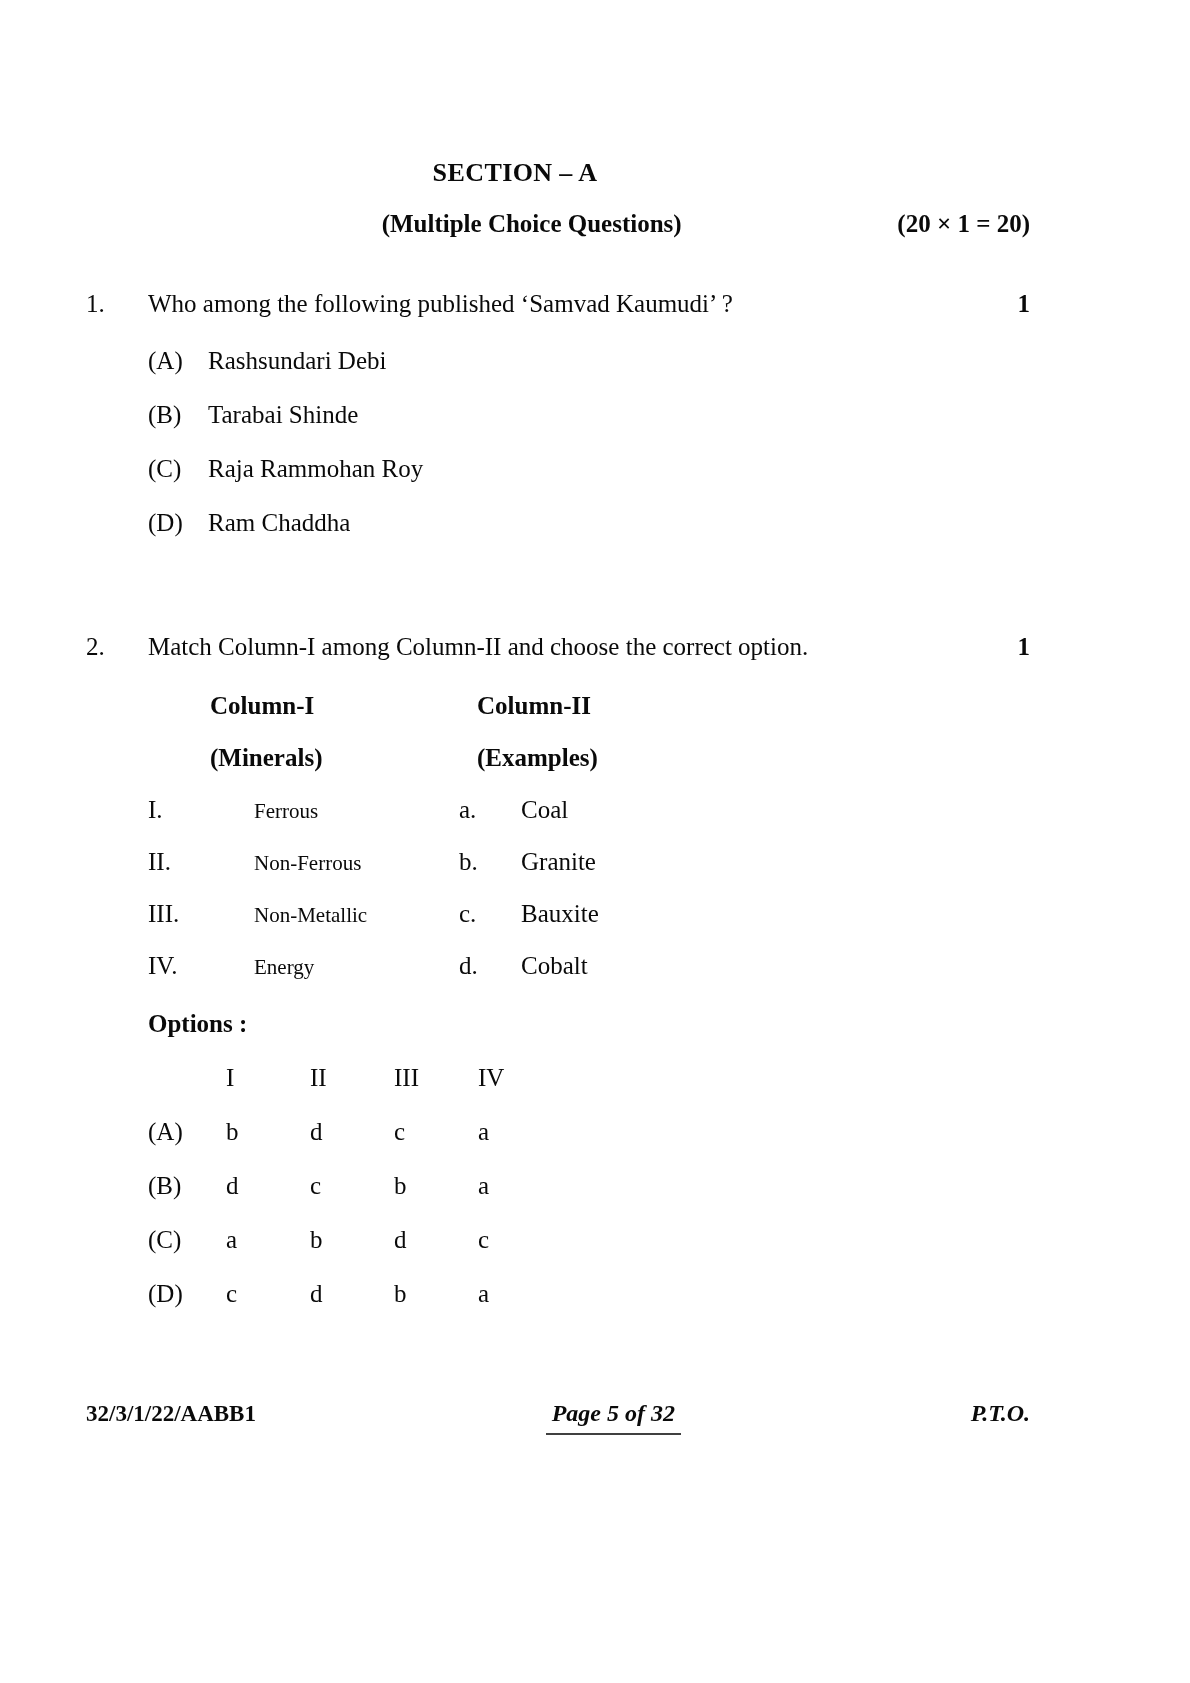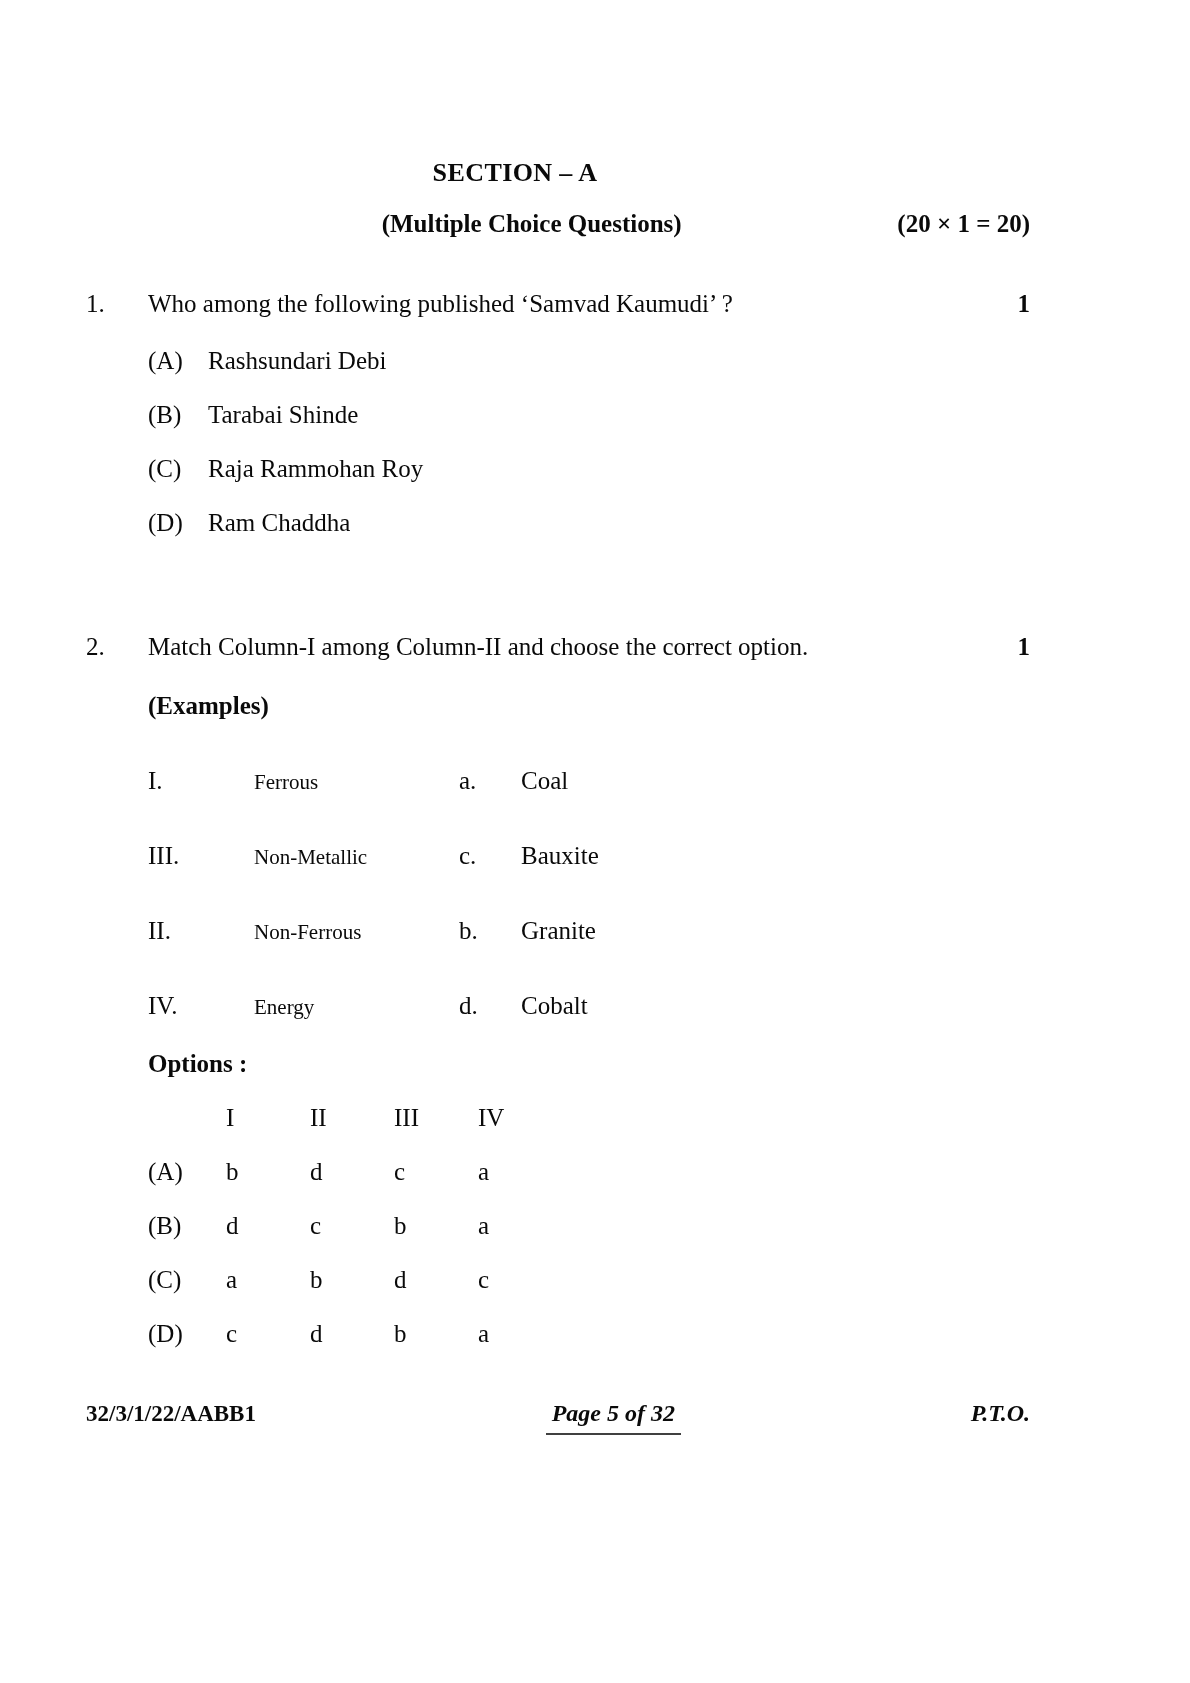--- a/index.html
+++ b/index.html
@@ -119,21 +119,20 @@
     flex: 0 0 205px;
     font-size: 21px;
     margin-left: 44px;
   }
   .m-letter {
     flex: 0 0 62px;
     font-size: 25px;
   }
   .m-example {
     font-size: 25px;
-    margin-top: 23px;
   }
   .col-head {
     font-size: 25px;
     font-weight: bold;
   }
   .ch-one {
     flex: 0 0 267px;
     padding-left: 62px;
   }
   .ch-two {
@@ -243,42 +242,47 @@
 
   <div class="question" style="top:631px;">
     <div class="q-head">
       <div class="q-num">2.</div>
       <div class="q-text">Match Column-I among Column-II and choose the correct option.</div>
       <div class="q-marks">1</div>
     </div>
 
     <div class="match-block">
 
-
-      <div class="match-row">
+      <div class="match-row">
+        <div class="col-head ch-one">Column-I</div>
+        <div class="col-head ch-two">Column-II</div>
+      </div>
+
+      <div class="match-row">
+        <div class="col-head ch-one">(Minerals)</div>
         <div class="col-head ch-two">(Examples)</div>
       </div>
 
       <div class="match-row">
         <div class="m-roman">I.</div>
         <div class="m-mineral">Ferrous</div>
         <div class="m-letter">a.</div>
         <div class="m-example">Coal</div>
       </div>
       <div class="match-row">
+        <div class="m-roman">II.</div>
+        <div class="m-mineral">Non-Ferrous</div>
+        <div class="m-letter">b.</div>
+        <div class="m-example">Granite</div>
+      </div>
+      <div class="match-row">
         <div class="m-roman">III.</div>
         <div class="m-mineral">Non-Metallic</div>
         <div class="m-letter">c.</div>
         <div class="m-example">Bauxite</div>
-      </div>
-      <div class="match-row">
-        <div class="m-roman">II.</div>
-        <div class="m-mineral">Non-Ferrous</div>
-        <div class="m-letter">b.</div>
-        <div class="m-example">Granite</div>
       </div>
       <div class="match-row">
         <div class="m-roman">IV.</div>
         <div class="m-mineral">Energy</div>
         <div class="m-letter">d.</div>
         <div class="m-example">Cobalt</div>
       </div>
 
       <div class="options-label">Options :</div>
 

